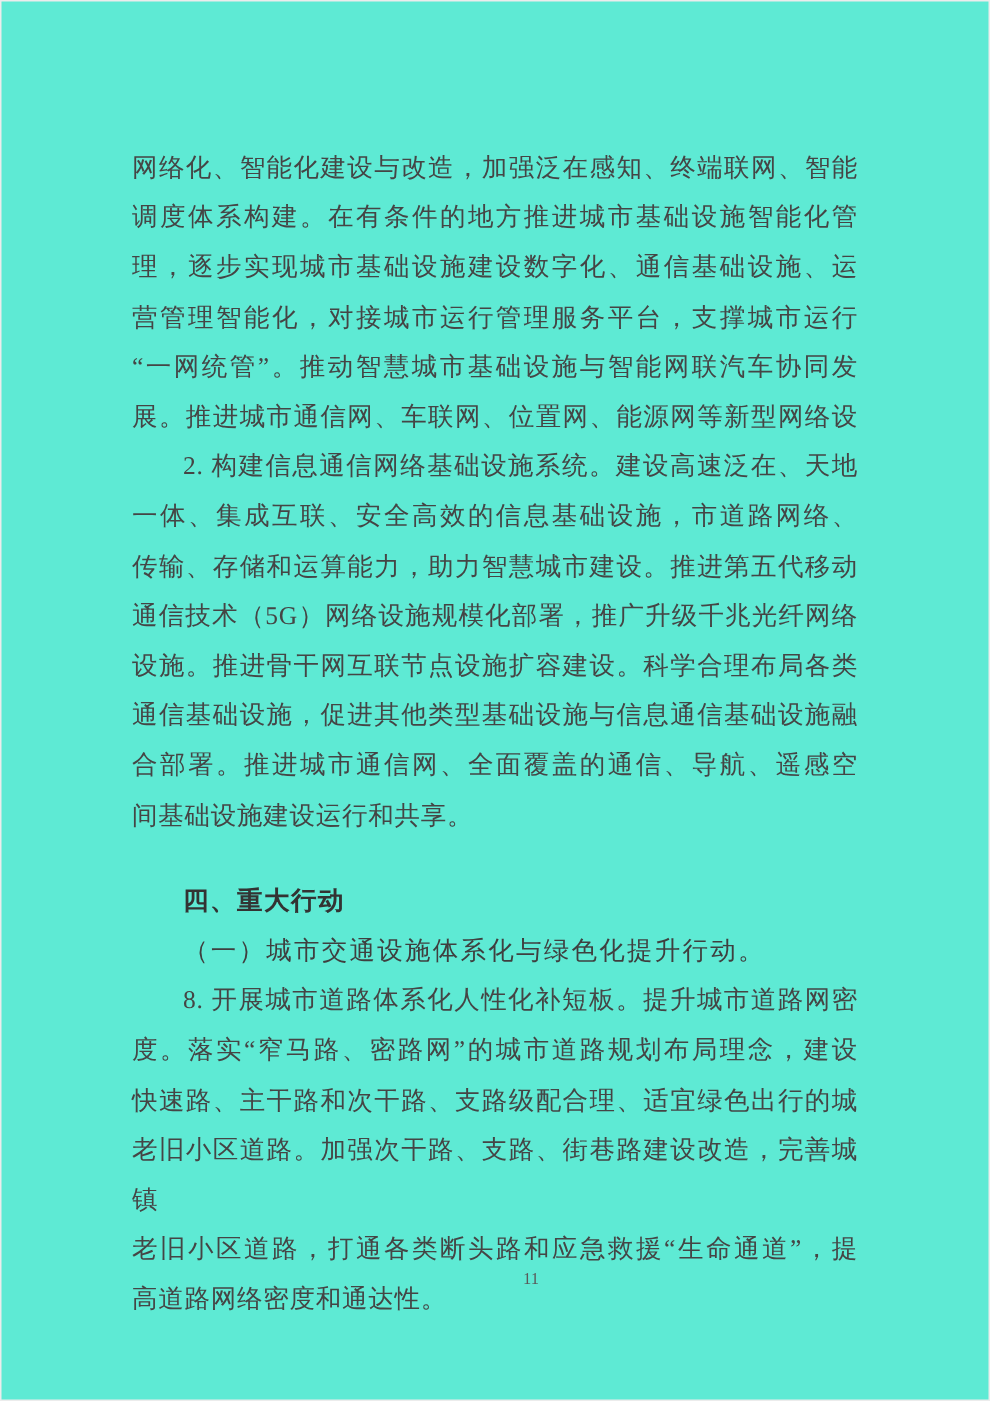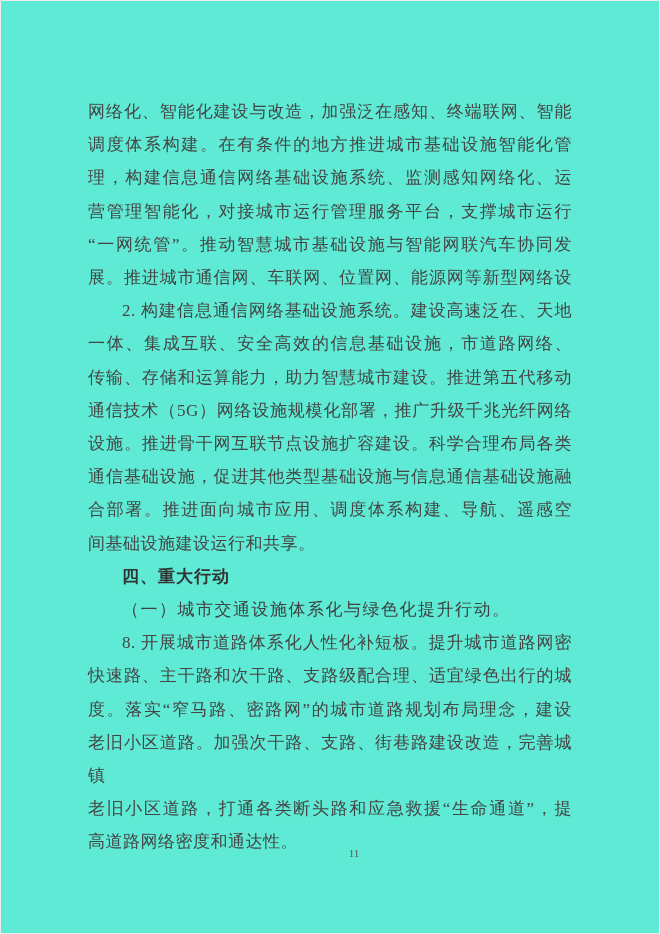--- a/index.html
+++ b/index.html
@@ -38,20 +38,21 @@
     -moz-text-align-last: justify;
   }
   .line.indent {
     text-indent: 2em;
   }
   .line.heading {
     font-weight: 700;
     color: #333333;
     font-family: "Liberation Sans", "DejaVu Sans", sans-serif;
     letter-spacing: 1px;
+    margin-top: 24px;
   }
   .line.kai {
     color: #3f3f3f;
     letter-spacing: 1.5px;
   }
   .page-number {
     position: absolute;
     top: 847px;
     left: 0;
     width: 100%;
@@ -62,35 +63,35 @@
     margin-left: 24px;
   }
 </style>
 </head>
 <body>
 
 <div class="page">
   <div class="text-block">
       <div class="line j">网络化、智能化建设与改造，加强泛在感知、终端联网、智能</div>
       <div class="line j">调度体系构建。在有条件的地方推进城市基础设施智能化管</div>
-      <div class="line j">理，构建信息通信网络基础设施系统、监测感知网络化、运</div>
+      <div class="line j">理，逐步实现城市基础设施建设数字化、通信基础设施、运</div>
       <div class="line j">营管理智能化，对接城市运行管理服务平台，支撑城市运行</div>
       <div class="line j">“一网统管”。推动智慧城市基础设施与智能网联汽车协同发</div>
       <div class="line j">展。推进城市通信网、车联网、位置网、能源网等新型网络设</div>
       <div class="line j indent">2. 构建信息通信网络基础设施系统。建设高速泛在、天地</div>
       <div class="line j">一体、集成互联、安全高效的信息基础设施，市道路网络、</div>
       <div class="line j">传输、存储和运算能力，助力智慧城市建设。推进第五代移动</div>
       <div class="line j">通信技术（5G）网络设施规模化部署，推广升级千兆光纤网络</div>
       <div class="line j">设施。推进骨干网互联节点设施扩容建设。科学合理布局各类</div>
       <div class="line j">通信基础设施，促进其他类型基础设施与信息通信基础设施融</div>
-      <div class="line j">合部署。推进面向城市应用、调度体系构建、导航、遥感空</div>
+      <div class="line j">合部署。推进城市通信网、全面覆盖的通信、导航、遥感空</div>
       <div class="line">间基础设施建设运行和共享。</div>
       <div class="line indent heading">四、重大行动</div>
       <div class="line indent kai">（一）城市交通设施体系化与绿色化提升行动。</div>
       <div class="line j indent">8. 开展城市道路体系化人性化补短板。提升城市道路网密</div>
+      <div class="line j">度。落实“窄马路、密路网”的城市道路规划布局理念，建设</div>
       <div class="line j">快速路、主干路和次干路、支路级配合理、适宜绿色出行的城</div>
-      <div class="line j">度。落实“窄马路、密路网”的城市道路规划布局理念，建设</div>
       <div class="line j">老旧小区道路。加强次干路、支路、街巷路建设改造，完善城镇</div>
       <div class="line j">老旧小区道路，打通各类断头路和应急救援“生命通道”，提</div>
       <div class="line">高道路网络密度和通达性。</div>
     </div>
   <div class="page-number">11</div>
 </div>
 
 </body></html>

